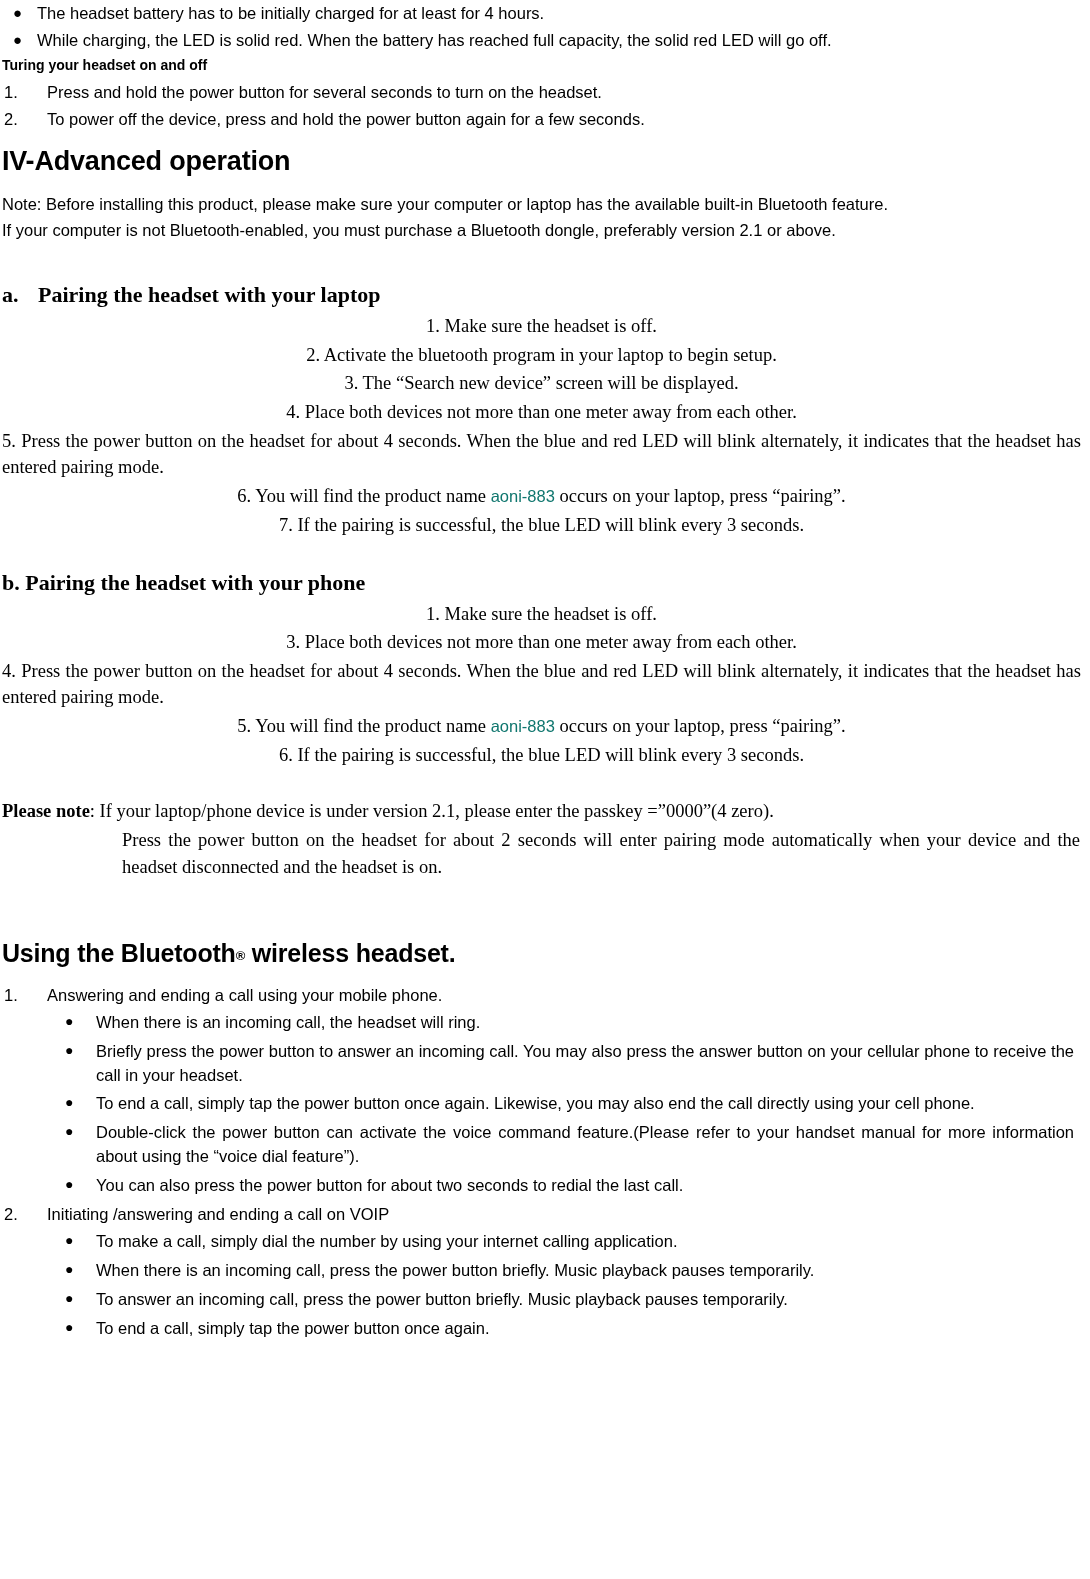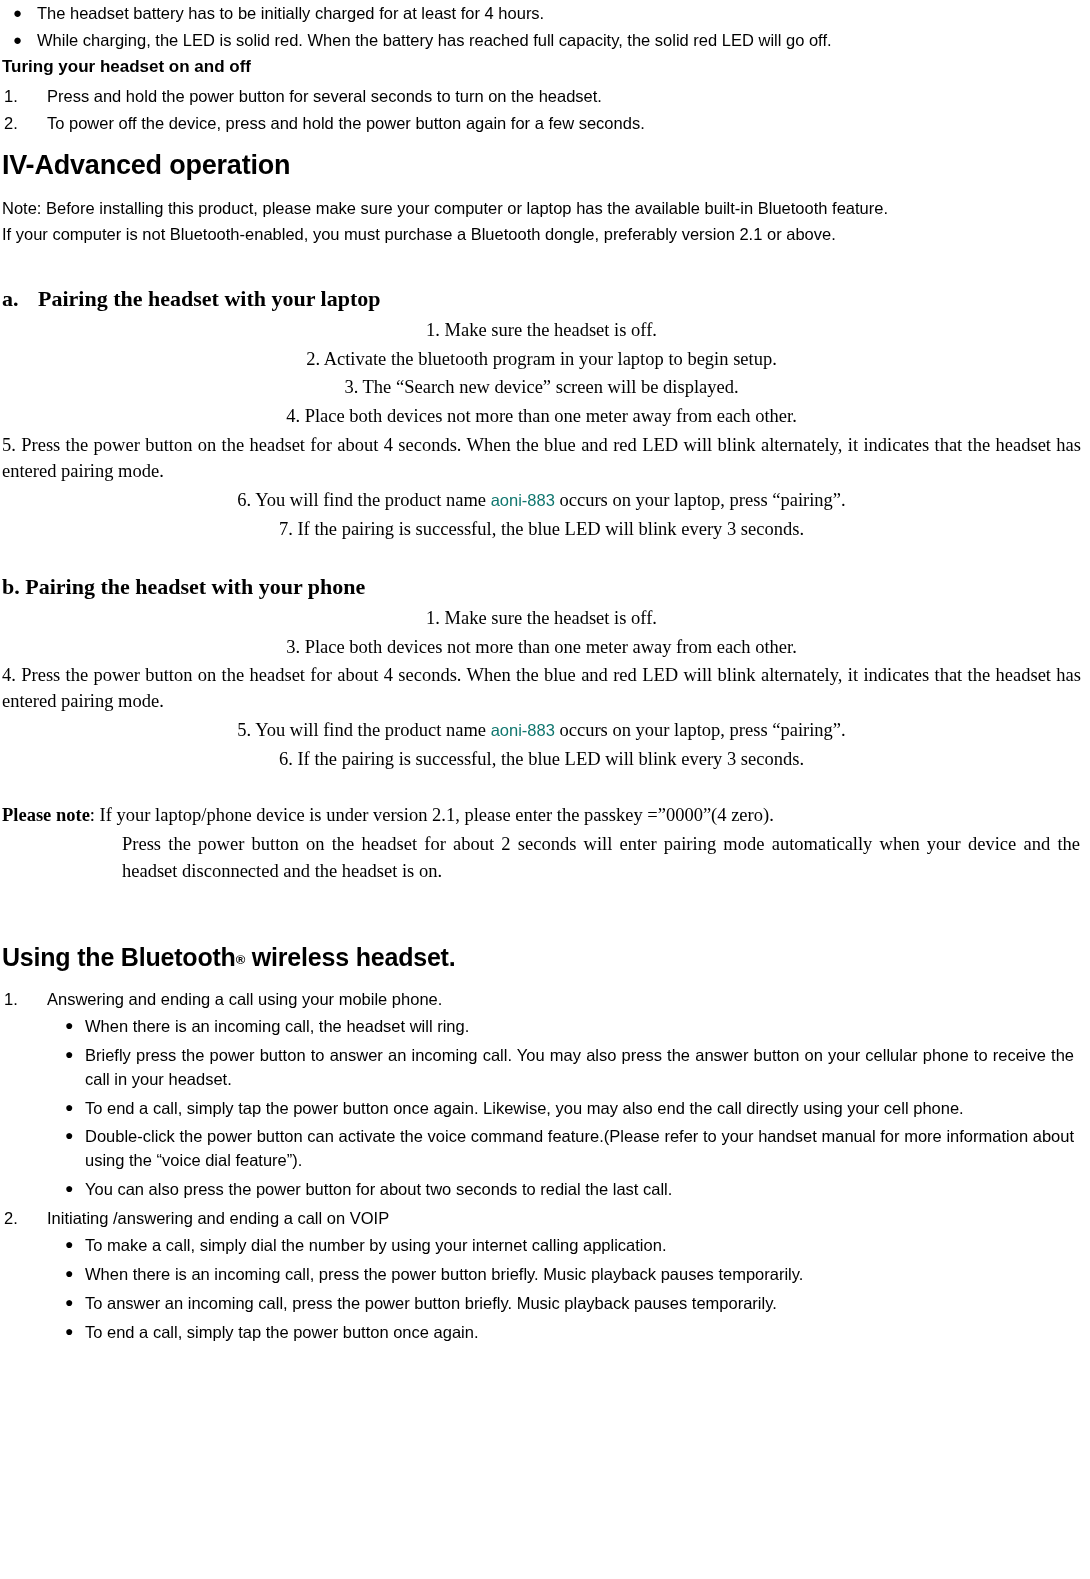--- a/index.html
+++ b/index.html
@@ -86,27 +86,28 @@
     flex: 0 0 auto;
     width: 83px;
     padding-left: 63px;
     box-sizing: border-box;
     font-size: 14px;
   }
   .sub-bullet-row .btext {
     flex: 1 1 auto;
     text-align: justify;
     text-justify: inter-word;
+    margin-left: 11px;
   }
 
   
   .h-bold-sans {
     font-family: "Liberation Sans", sans-serif;
     font-weight: bold;
-    font-size: 17px;
+    font-size: 14px;
     line-height: 1.35;
     margin: 4px 0 6px 0;
   }
   .h-section {
     font-family: "Liberation Sans", sans-serif;
     font-weight: bold;
     font-size: 27px;
     line-height: 1.25;
     margin: 14px 0 14px 0;
     letter-spacing: -0.2px;

